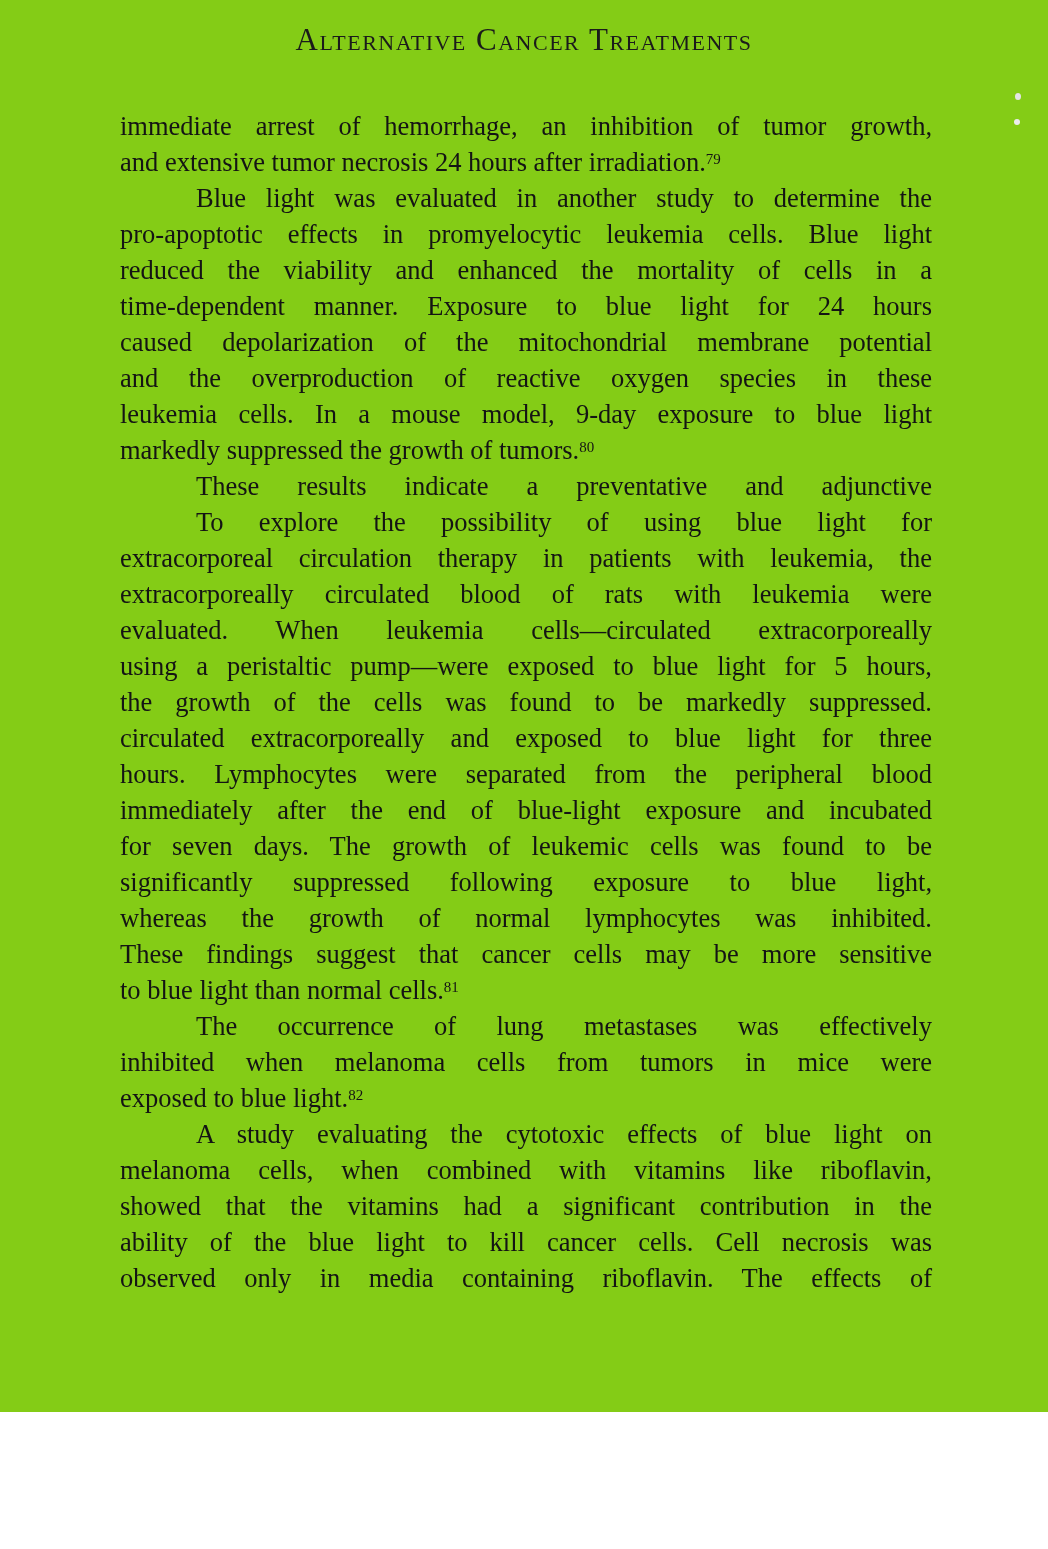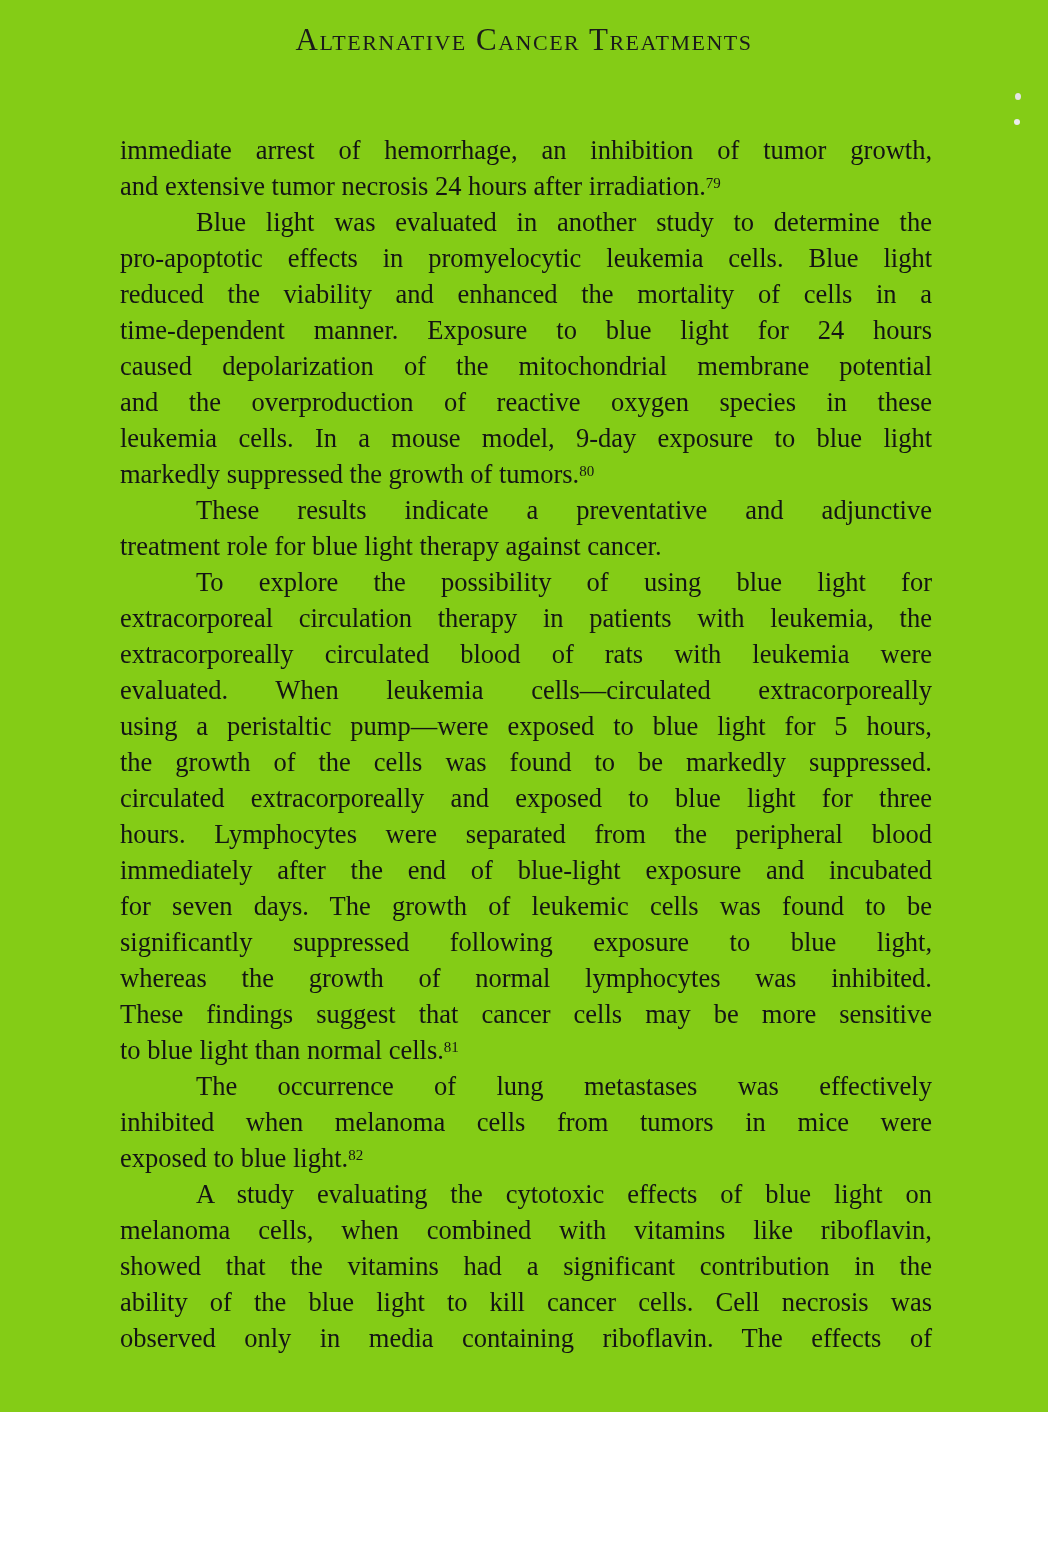--- a/index.html
+++ b/index.html
@@ -20,21 +20,21 @@
     width: 100%;
     text-align: center;
     font-variant: small-caps;
     font-size: 31px;
     letter-spacing: 1.5px;
     color: #1b1b1b;
   }
   .text-block {
     position: absolute;
     left: 120px;
-    top: 132px;
+    top: 108px;
     width: 812px;
   }
   .line {
     height: 36px;
     line-height: 36px;
     font-size: 26.5px;
     text-align: justify;
     text-align-last: justify;
     white-space: normal;
     overflow: visible;
@@ -87,21 +87,20 @@
         <div class="line"><span>pro-apoptotic effects in promyelocytic leukemia cells. Blue light</span></div>
         <div class="line"><span>reduced the viability and enhanced the mortality of cells in a</span></div>
         <div class="line"><span>time-dependent manner. Exposure to blue light for 24 hours</span></div>
         <div class="line"><span>caused depolarization of the mitochondrial membrane potential</span></div>
         <div class="line"><span>and the overproduction of reactive oxygen species in these</span></div>
         <div class="line"><span>leukemia cells. In a mouse model, 9-day exposure to blue light</span></div>
         <div class="line last"><span>markedly suppressed the growth of tumors.</span><sup>80</sup></div>
       </div>
       <div class="para">
         <div class="line indent"><span>These results indicate a preventative and adjunctive</span></div>
-        <div class="line last"><span>treatment role for blue light therapy against cancer.</span></div>
       </div>
       <div class="para">
         <div class="line indent"><span>To explore the possibility of using blue light for</span></div>
         <div class="line"><span>extracorporeal circulation therapy in patients with leukemia, the</span></div>
         <div class="line"><span>extracorporeally circulated blood of rats with leukemia were</span></div>
         <div class="line"><span>evaluated. When leukemia cells—circulated extracorporeally</span></div>
         <div class="line"><span>using a peristaltic pump—were exposed to blue light for 5 hours,</span></div>
         <div class="line"><span>the growth of the cells was found to be markedly suppressed.</span></div>
         <div class="line"><span>circulated extracorporeally and exposed to blue light for three</span></div>
         <div class="line"><span>hours. Lymphocytes were separated from the peripheral blood</span></div>

